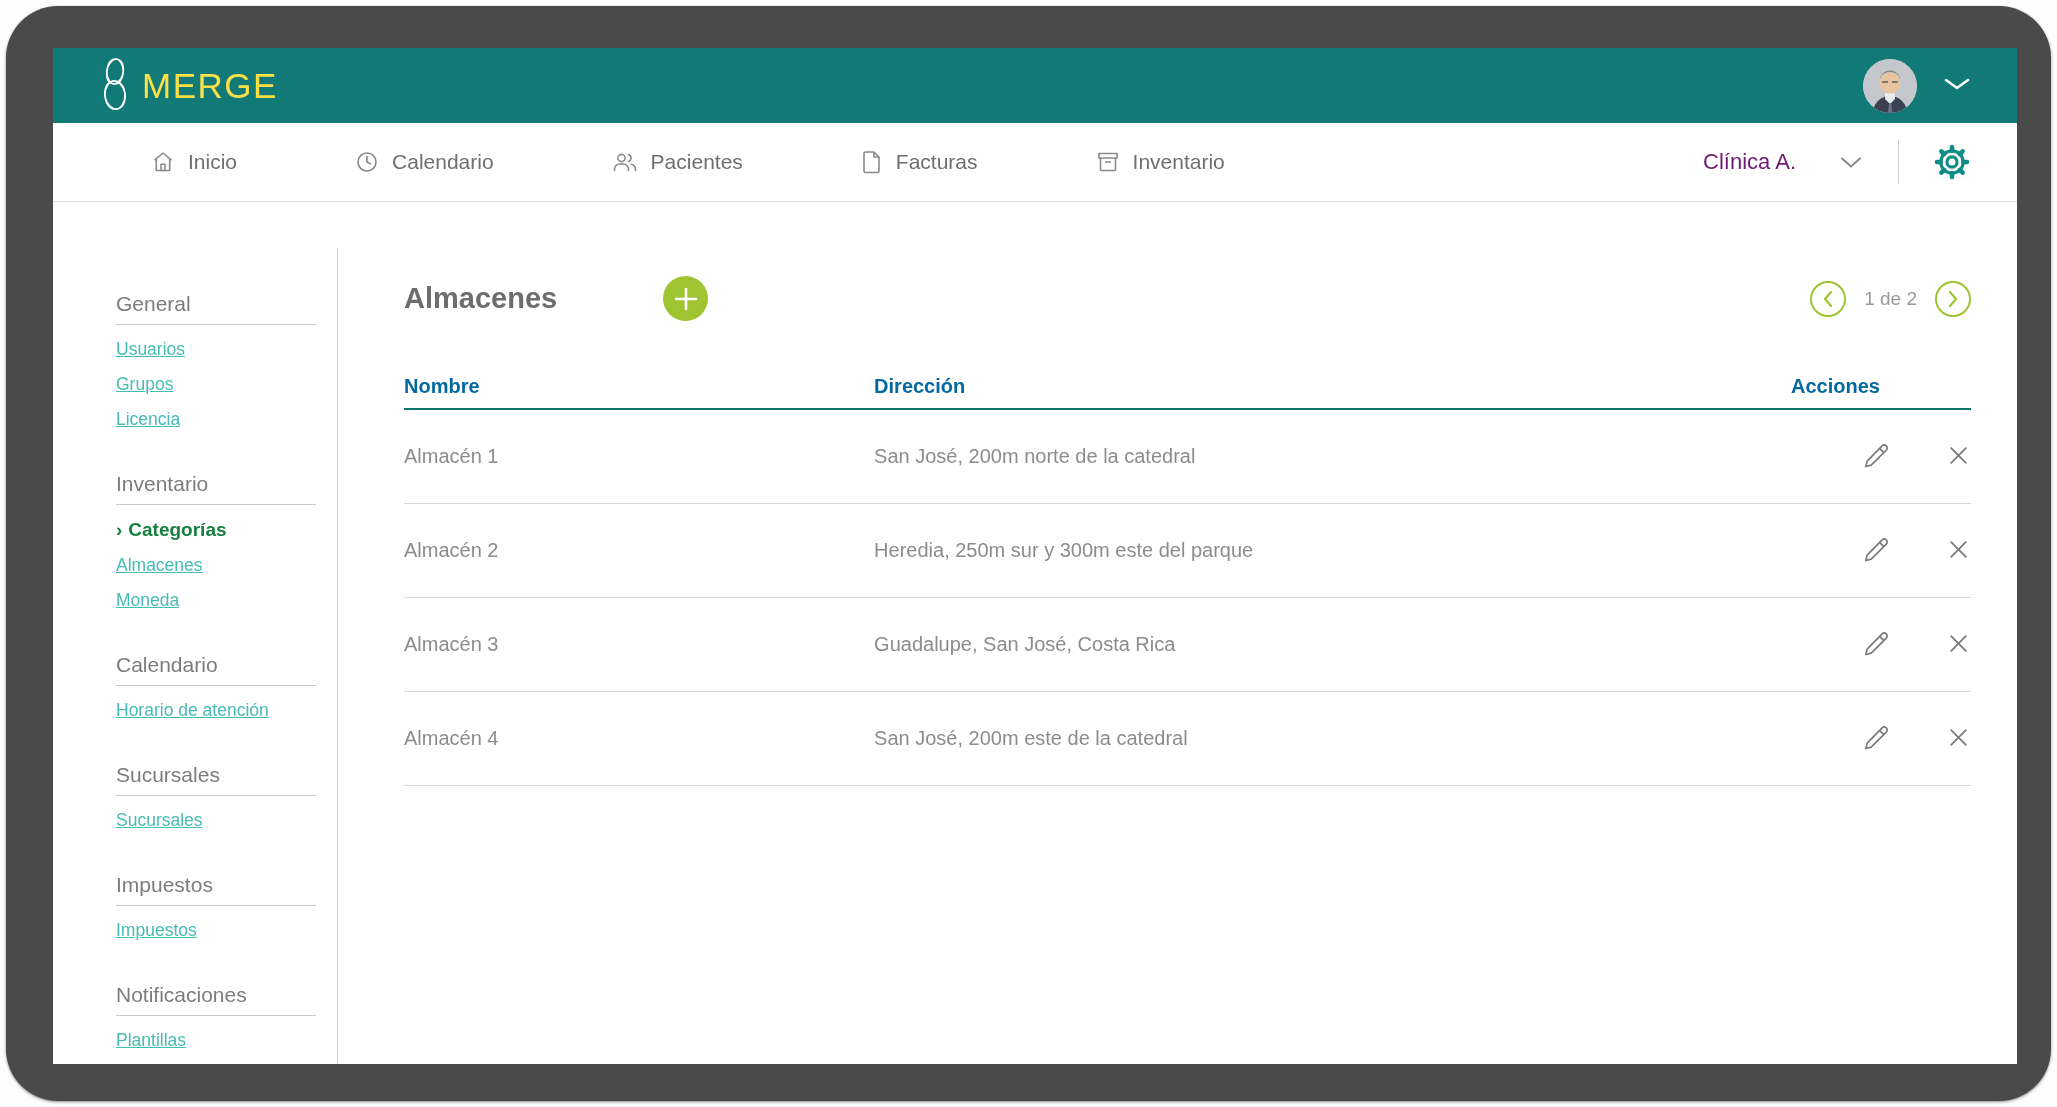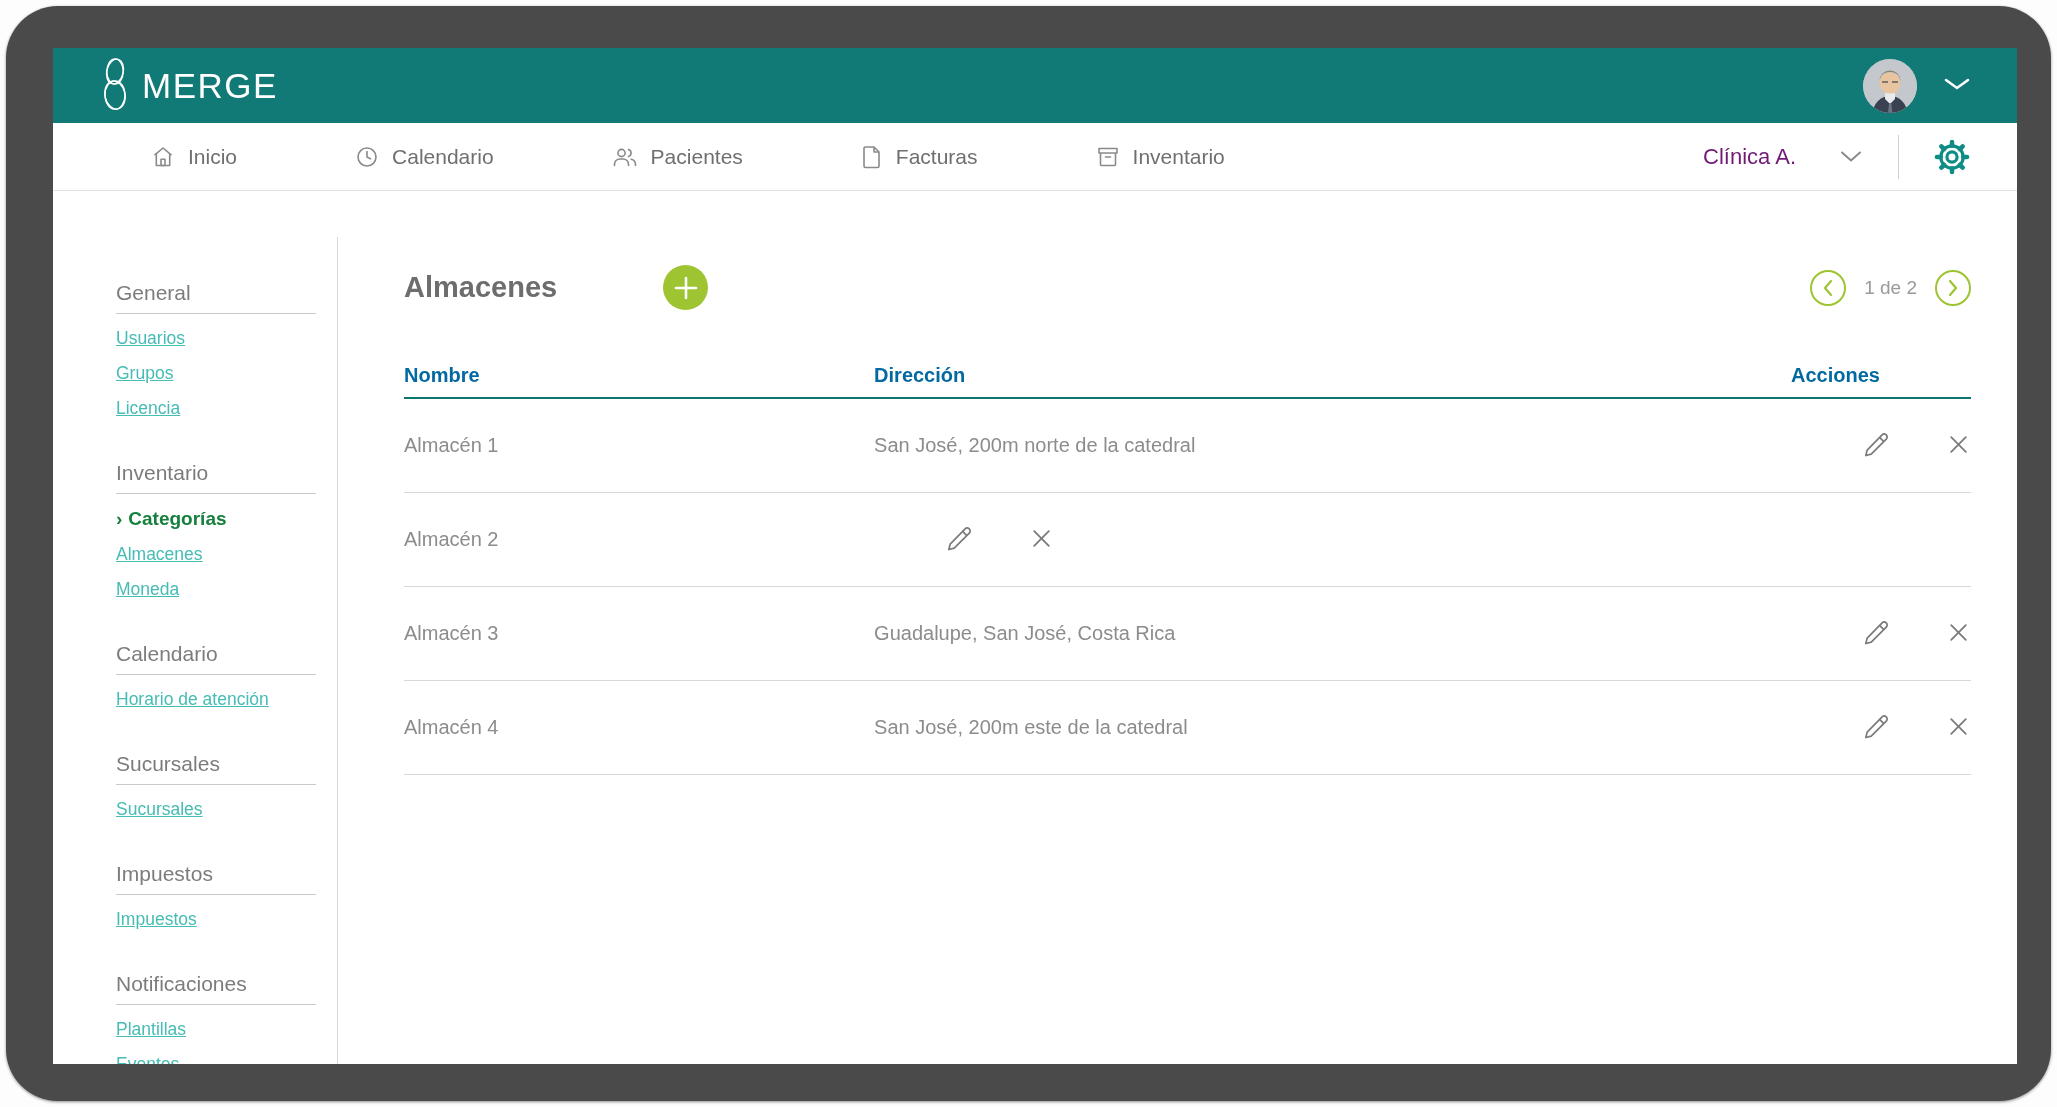--- a/index.html
+++ b/index.html
@@ -8,26 +8,26 @@
 
   .device-frame { position:absolute; left:6px; top:6px; width:2045px; height:1095px;
     background:#4a4a4a; border-radius:52px; box-shadow:0 1px 3px rgba(0,0,0,.45); }
 
   .app { position:absolute; left:47px; top:42px; width:1964px; height:1016px; background:#fff; overflow:hidden; }
 
   
   .topbar { height:75px; background:#117a77; display:flex; align-items:center;
     justify-content:space-between; padding:0 46px 0 44px; }
   .logo { display:flex; align-items:center; gap:9px; }
-  .logo-text { color:#ffffff; font-size:35px; font-weight:300; letter-spacing:1.5px; }
+  .logo-text { color:#fde047; font-size:35px; font-weight:300; letter-spacing:1.5px; }
   .user-area { display:flex; align-items:center; gap:26px; }
   .avatar { width:54px; height:54px; border-radius:50%; overflow:hidden; background:#c4c8cd; flex:0 0 auto; }
 
   
-  .navbar { height:68px; display:flex; align-items:center; border-bottom:1px solid #e2e2e2;
+  .navbar { height:79px; display:flex; align-items:center; border-bottom:1px solid #e2e2e2;
     padding:0 44px 0 98px; background:#fff; }
   .nav-items { display:flex; gap:118px; flex:1; align-items:center; }
   .nav-item { display:flex; align-items:center; gap:13px; color:#6f6f6f; font-size:21px; cursor:pointer; }
   .nav-item .icn { color:#8a8a8a; display:flex; }
   .nav-right { display:flex; align-items:center; }
   .clinic { color:#701a75; font-size:22px; }
   .clinic-chev { margin-left:44px; color:#8a8a8a; display:flex; }
   .v-div { width:1px; height:44px; background:#cfcfcf; margin:0 32px 0 36px; }
   .gear { color:#0e8c86; display:flex; cursor:pointer; }
 
@@ -259,20 +259,21 @@
                   <button class="icon-btn">
                     <span><svg width="25" height="25" viewBox="0 0 24 24" fill="none" stroke="currentColor" stroke-width="1.7" stroke-linecap="round">
                         <line x1="5" y1="5" x2="19" y2="19"></line>
                         <line x1="19" y1="5" x2="5" y2="19"></line>
                       </svg></span>
                   </button>
                 </span>
               </div>
               <div class="t-row">
                 <span class="col-nombre">Almacén 2</span>
+                <span class="col-direccion">Heredia, 250m sur y 300m este del parque</span>
                 <span class="row-actions">
                   <button class="icon-btn">
                     <span><svg width="27" height="27" viewBox="0 0 24 24" fill="none" stroke="currentColor" stroke-width="1.5" stroke-linejoin="round">
                         <path d="M17 3.5a2.6 2.6 0 0 1 3.7 3.7L7.3 20.6 2.5 21.8l1.2-4.8z"></path>
                         <line x1="14.8" y1="5.7" x2="18.5" y2="9.4"></line>
                       </svg></span>
                   </button>
                   <button class="icon-btn">
                     <span><svg width="25" height="25" viewBox="0 0 24 24" fill="none" stroke="currentColor" stroke-width="1.7" stroke-linecap="round">
                         <line x1="5" y1="5" x2="19" y2="19"></line>

